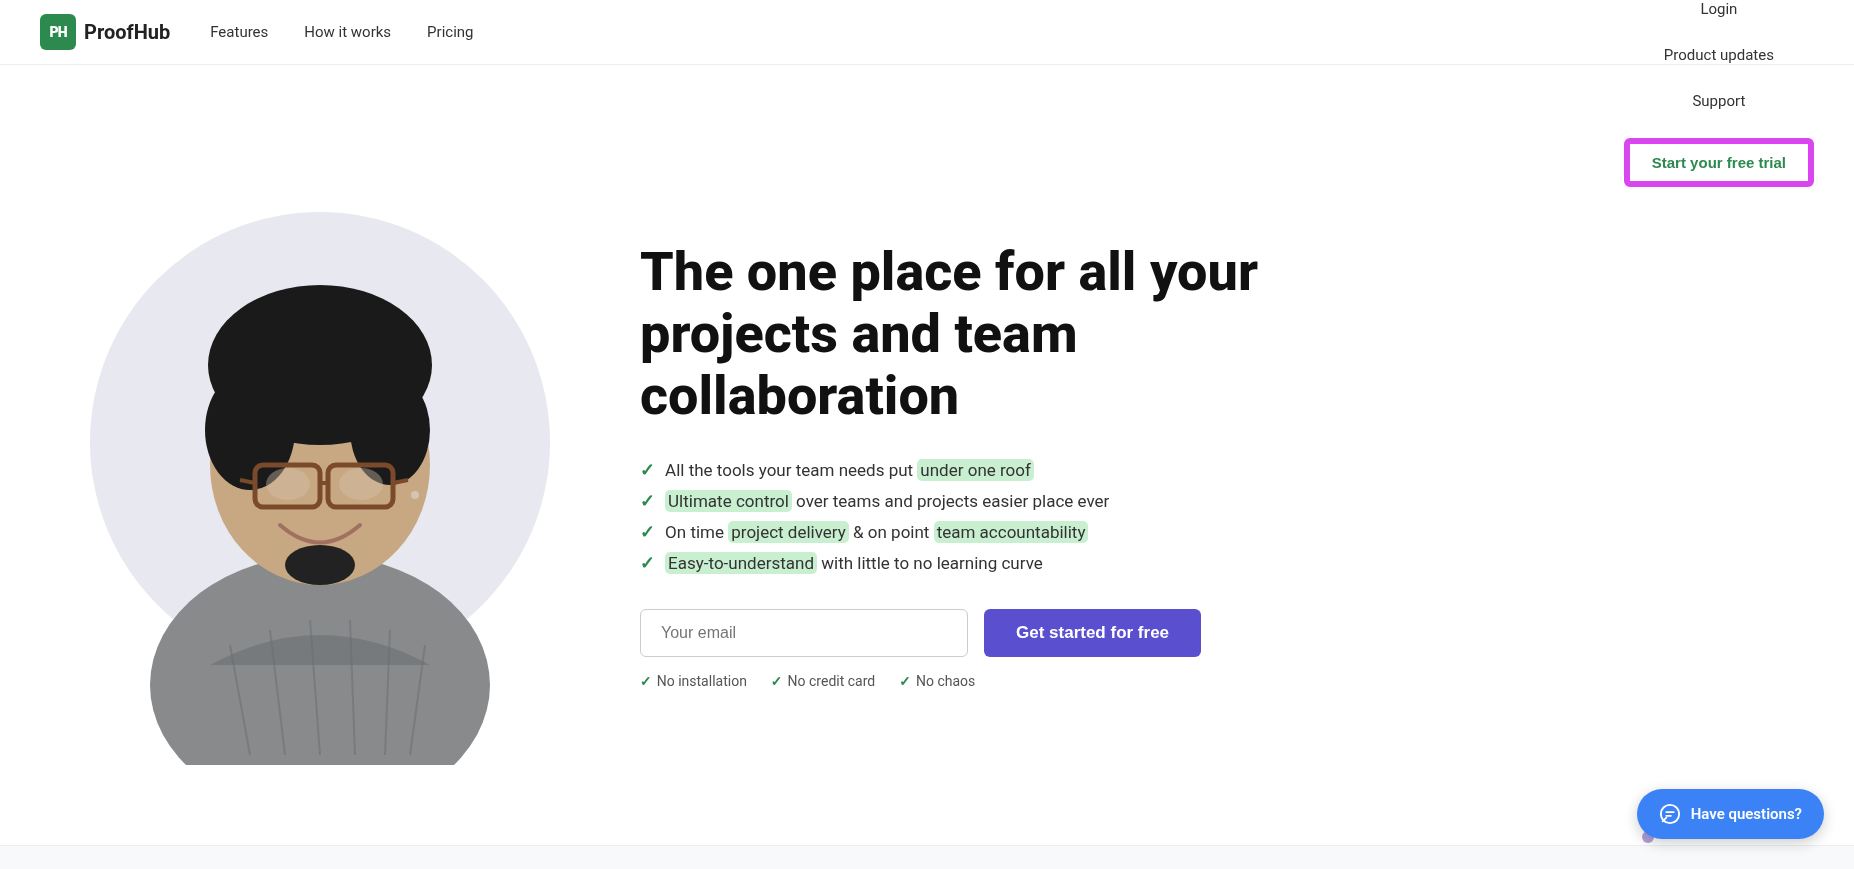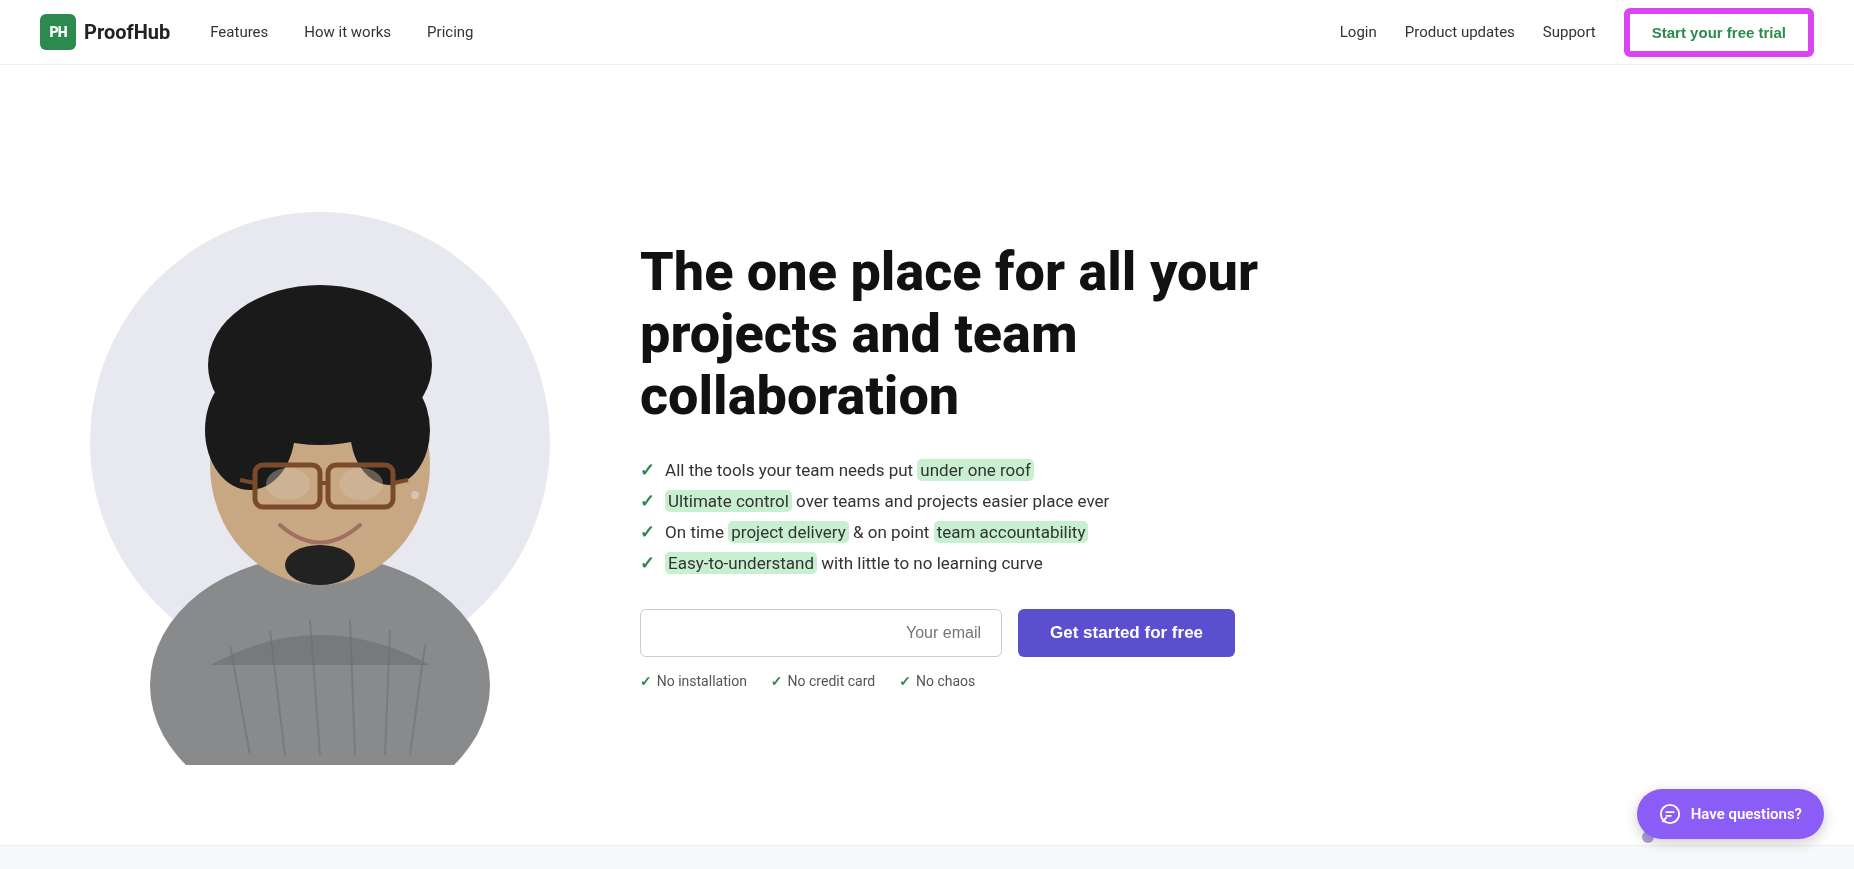--- a/index.html
+++ b/index.html
@@ -54,20 +54,21 @@
     .nav-link {
       font-size: 15px;
       color: #333;
       text-decoration: none;
       cursor: pointer;
     }
     .nav-right {
       display: flex;
       align-items: center;
       gap: 28px;
+      flex-direction: column;
     }
     .nav-right-link {
       font-size: 15px;
       color: #333;
       text-decoration: none;
       cursor: pointer;
     }
     .start-trial-btn {
       border: 6px solid #d946ef;
       color: #2d8a4e;
@@ -155,25 +156,24 @@
       display: flex;
       align-items: center;
       gap: 16px;
       margin-bottom: 16px;
     }
     .email-input {
       border: 1.5px solid #ccc;
       border-radius: 6px;
       padding: 14px 20px;
       font-size: 16px;
-      width: 362px;
+      width: 328px;
       outline: none;
       color: #999;
       background: #fff;
-      text-align: right;
     }
     .get-started-btn {
       background: #5a4fcf;
       color: #fff;
       border: none;
       border-radius: 6px;
       padding: 14px 32px;
       font-size: 17px;
       font-weight: 700;
       cursor: pointer;
@@ -204,21 +204,21 @@
       font-size: 18px;
       color: #333;
       border-top: 1px solid #eee;
     }
 
     
     .chat-bubble {
       position: fixed;
       bottom: 30px;
       right: 30px;
-      background: #8b5cf6;
+      background: #3b82f6;
       color: #fff;
       border-radius: 30px;
       padding: 14px 22px;
       font-size: 15px;
       font-weight: 600;
       display: flex;
       align-items: center;
       gap: 10px;
       cursor: pointer;
       box-shadow: 0 4px 14px rgba(0,0,0,0.2);

